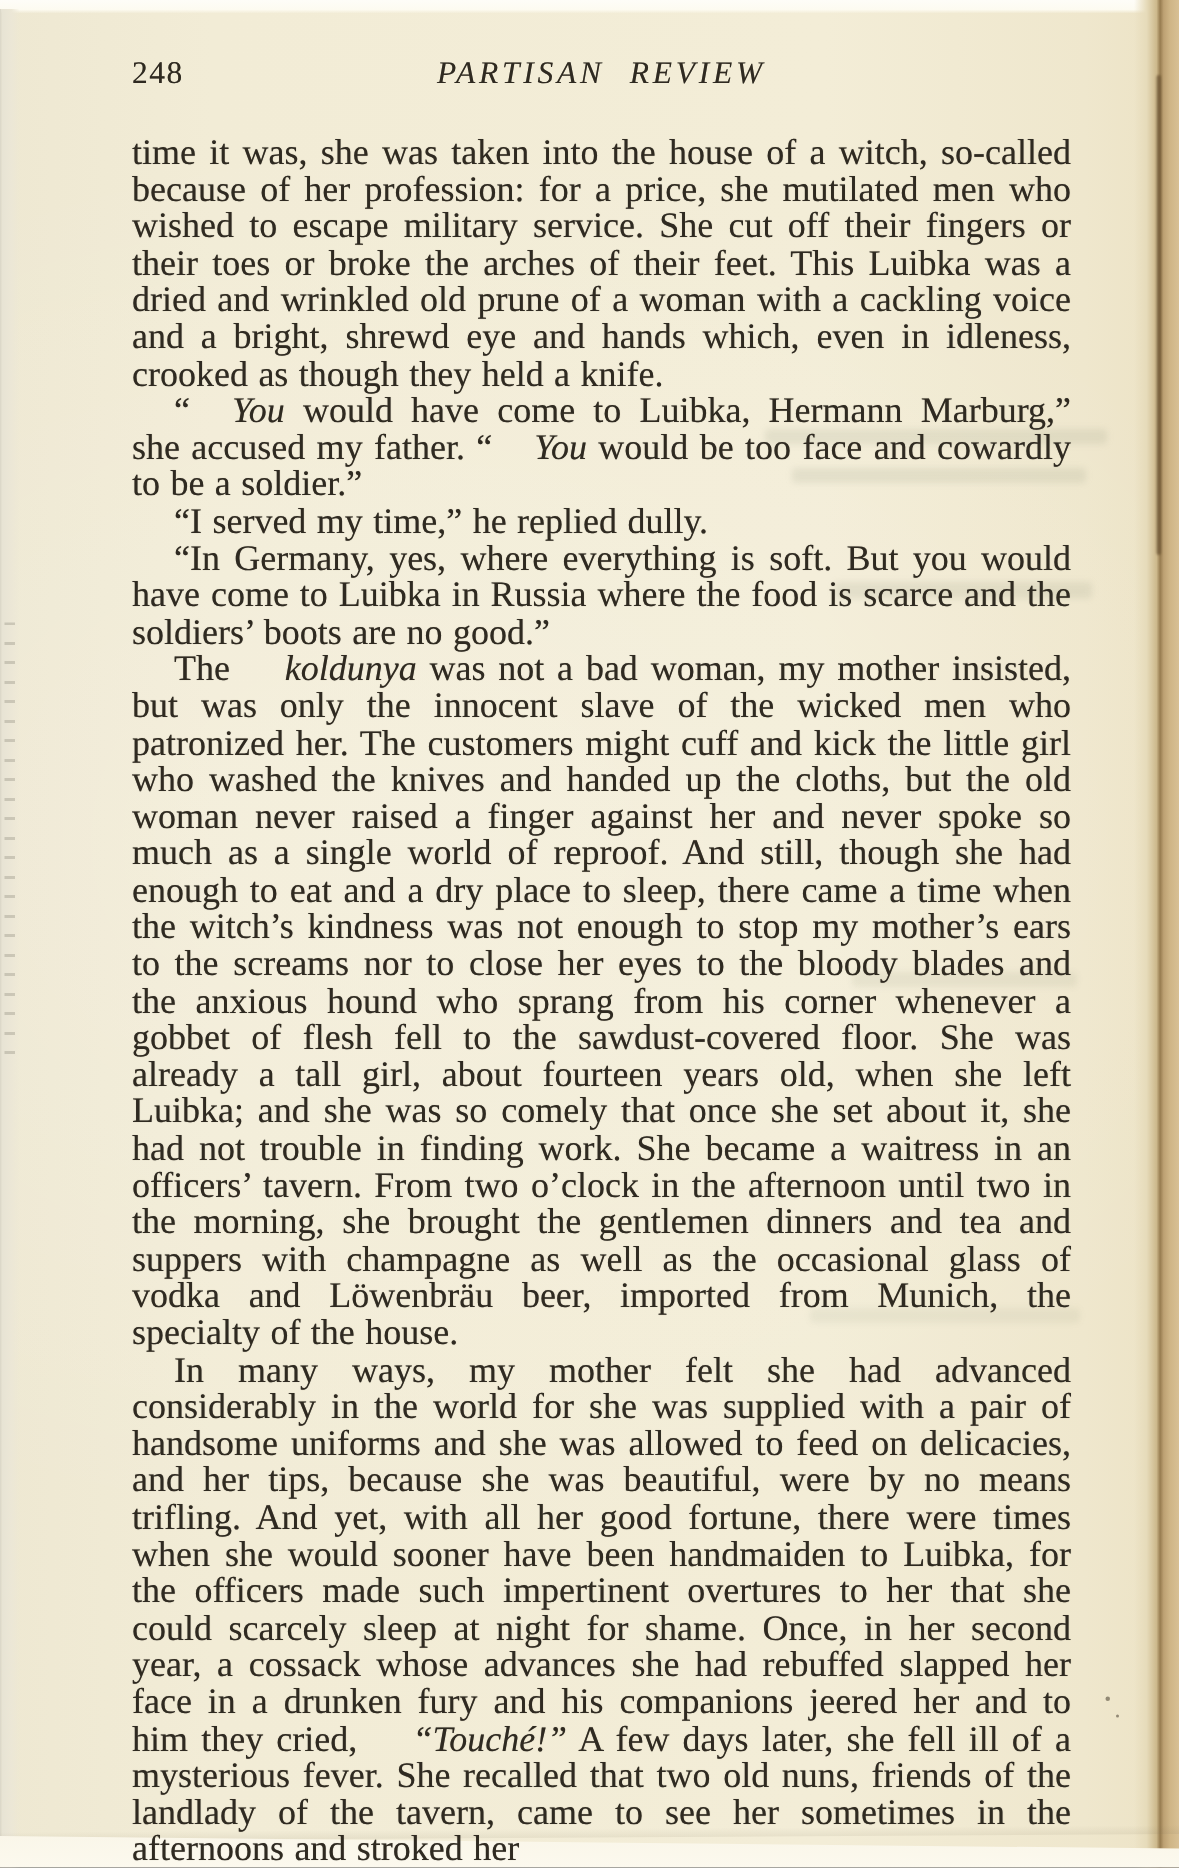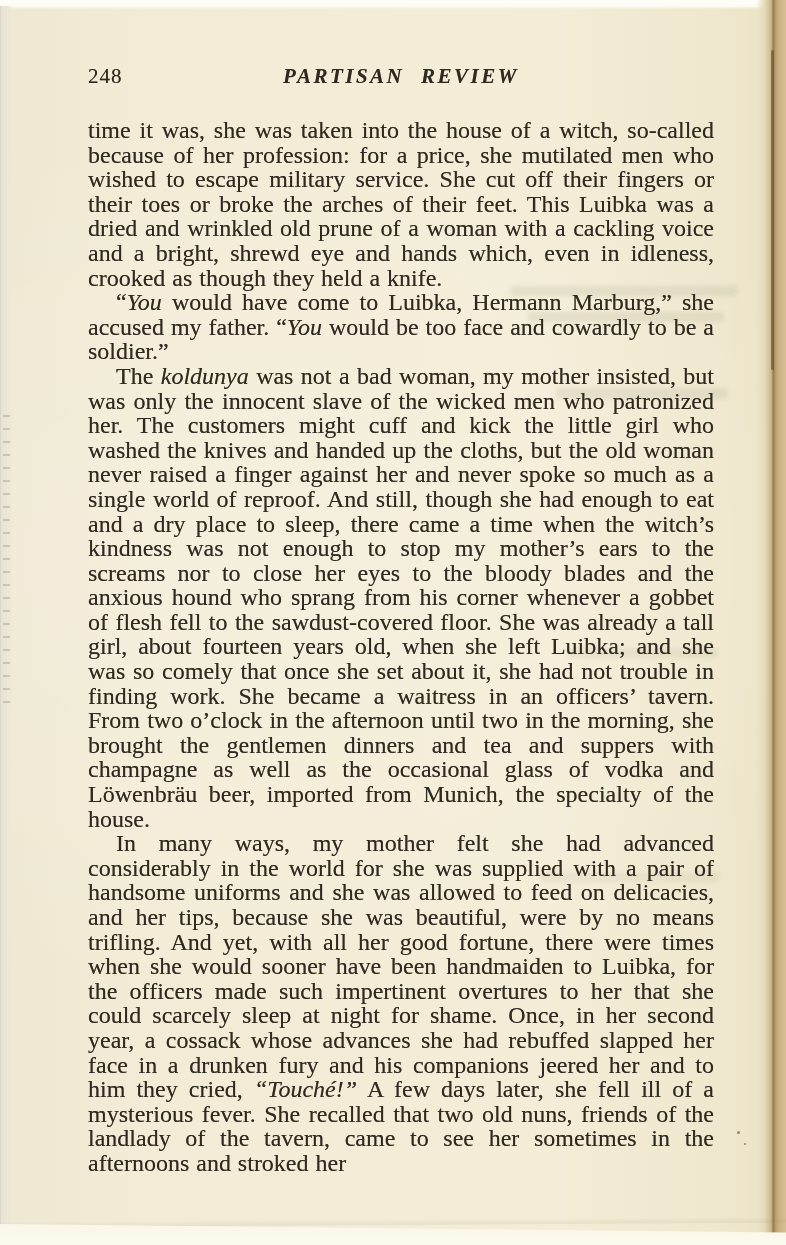--- a/index.html
+++ b/index.html
@@ -79,47 +79,46 @@
   .speck.k2 { left: 744px; top: 1143px; width: 2px; height: 2px; }
 
   
   .content {
     position: absolute; left: 88px; top: 36px; width: 626px;
   }
   .running-header {
     position: relative;
     height: 28px;
     font-size: 21px;
-    margin-top: 28px;
   }
   .page-number {
     position: absolute; left: 0; top: 0;
     letter-spacing: 1px;
     text-shadow: 0 0 0.4px rgba(47,42,33,0.55);
   }
   .journal-title {
     position: absolute; left: 0; right: 0; top: 0;
     text-align: center;
     font-style: italic;
-    font-weight: bold;
+    font-weight: normal;
     letter-spacing: 2.5px;
     word-spacing: 9px;
     text-shadow: 0 0 0.4px rgba(47,42,33,0.45);
   }
   .body-text { margin-top: 26px; }
   .body-text p {
     margin: 0;
     font-size: 24px;
     line-height: 24.6px;
     text-align: justify;
     word-spacing: 0.04em;
     text-shadow: 0 0 0.45px rgba(47,42,33,0.55);
   }
   .body-text p.indent { text-indent: 28px; }
-  .body-text .it { font-style: italic; }
+  .body-text .it { font-style: italic; margin-left: 28px; }
 </style>
 </head>
 <body>
 
 <div class="book-page">
 
   <div class="top-edge"></div>
   <div class="left-edge"></div>
   <div class="left-edge-marks"></div>
   <div class="right-edge"></div>
@@ -136,18 +135,20 @@
   <div class="speck k2"></div>
 
   <div class="content">
     <div class="running-header">
       <span class="page-number">248</span>
       <span class="journal-title">PARTISAN REVIEW</span>
     </div>
     <div class="body-text">
         <p><span>time it was, she was taken into the house of a witch, so-called because of her profession: for a price, she mutilated men who wished to escape military service. She cut off their fingers or their toes or broke the arches of their feet. This Luibka was a dried and wrinkled old prune of a woman with a cackling voice and a bright, shrewd eye and hands which, even in idleness, crooked as though they held a knife.</span></p>
         <p class="indent"><span>“</span><span class="it">You</span><span> would have come to Luibka, Hermann Marburg,” she accused my father. “</span><span class="it">You</span><span> would be too face and cowardly to be a soldier.”</span></p>
+        <p class="indent"><span>“I served my time,” he replied dully.</span></p>
+        <p class="indent"><span>“In Germany, yes, where everything is soft. But you would have come to Luibka in Russia where the food is scarce and the soldiers’ boots are no good.”</span></p>
         <p class="indent"><span>The </span><span class="it">koldunya</span><span> was not a bad woman, my mother insisted, but was only the innocent slave of the wicked men who patronized her. The customers might cuff and kick the little girl who washed the knives and handed up the cloths, but the old woman never raised a finger against her and never spoke so much as a single world of reproof. And still, though she had enough to eat and a dry place to sleep, there came a time when the witch’s kindness was not enough to stop my mother’s ears to the screams nor to close her eyes to the bloody blades and the anxious hound who sprang from his corner whenever a gobbet of flesh fell to the sawdust-covered floor. She was already a tall girl, about fourteen years old, when she left Luibka; and she was so comely that once she set about it, she had not trouble in finding work. She became a waitress in an officers’ tavern. From two o’clock in the afternoon until two in the morning, she brought the gentlemen dinners and tea and suppers with champagne as well as the occasional glass of vodka and Löwenbräu beer, imported from Munich, the specialty of the house.</span></p>
         <p class="indent"><span>In many ways, my mother felt she had advanced considerably in the world for she was supplied with a pair of handsome uniforms and she was allowed to feed on delicacies, and her tips, because she was beautiful, were by no means trifling. And yet, with all her good fortune, there were times when she would sooner have been handmaiden to Luibka, for the officers made such impertinent overtures to her that she could scarcely sleep at night for shame. Once, in her second year, a cossack whose advances she had rebuffed slapped her face in a drunken fury and his companions jeered her and to him they cried, </span><span class="it">“Touché!”</span><span> A few days later, she fell ill of a mysterious fever. She recalled that two old nuns, friends of the landlady of the tavern, came to see her sometimes in the afternoons and stroked her</span></p>
       </div>
   </div>
 
 </div>
 
 </body></html>

